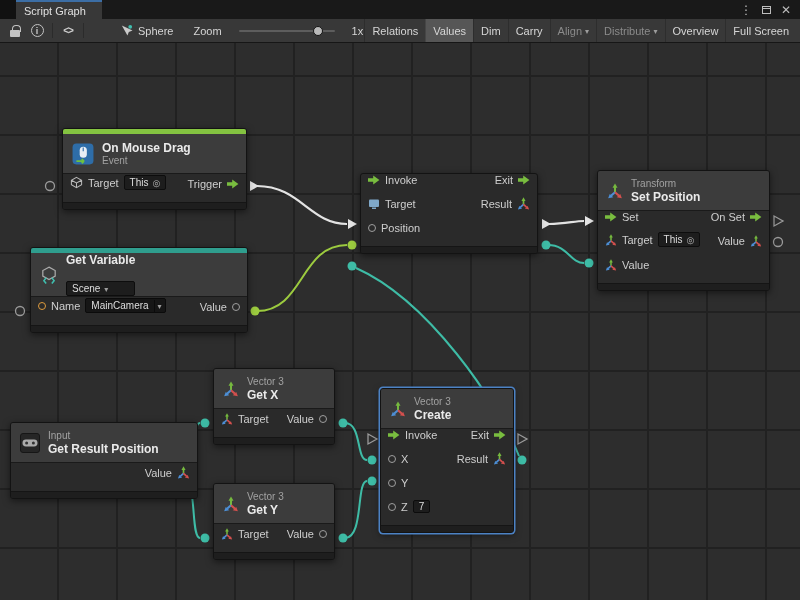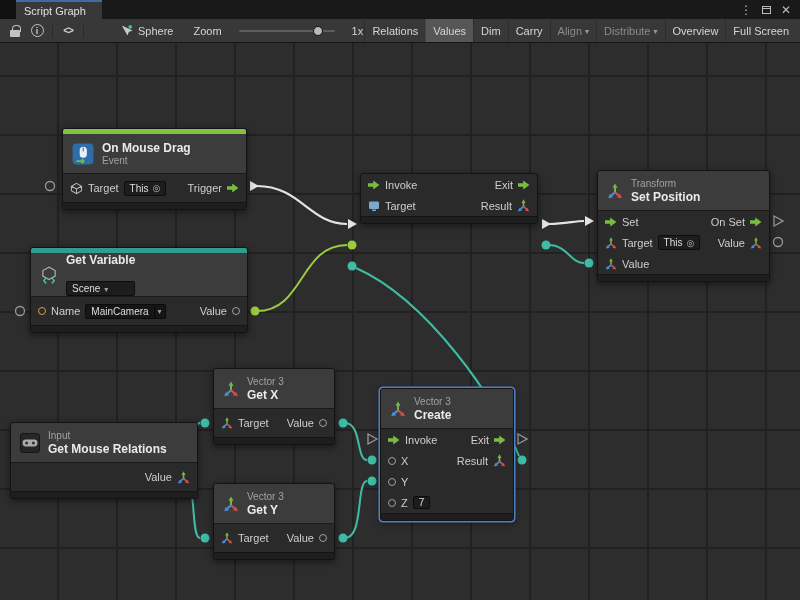--- a/index.html
+++ b/index.html
@@ -35,21 +35,21 @@
 svg.wires{position:absolute;left:0;top:0;width:800px;height:600px;z-index:1;pointer-events:none}
 
 .node{position:absolute;z-index:2;background:#2a2a2a;border:1px solid #131313;border-radius:3px;box-shadow:0 2px 7px rgba(0,0,0,.5)}
 .node.selected{box-shadow:0 0 0 1.5px #4c82c4,0 2px 7px rgba(0,0,0,.5)}
 .accent{height:5px;border-radius:2px 2px 0 0}
 .nhead{display:flex;align-items:center;gap:8px;padding:0 9px;height:40px;background:#3c3c3c;border-bottom:1px solid #1a1a1a}
 .nhead.tall{height:44px}
 .nhead.noaccent{border-radius:2px 2px 0 0}
 .cat{font-size:10px;color:#a2a2a2;line-height:12px}
 .ttl{font-size:12px;font-weight:bold;color:#eaeaea;line-height:14px;white-space:nowrap}
-.prow{display:flex;align-items:center;justify-content:space-between;padding:2px 7px;height:21px}
+.prow{display:flex;align-items:flex-end;justify-content:space-between;padding:12px 7px;height:21px}
 .prow.tall{height:28px}
 .prow.rightonly{justify-content:flex-end}
 .pg{display:flex;align-items:center;gap:5px;white-space:nowrap}
 .plbl{color:#cecece;font-size:11px}
 .dot{width:8px;height:8px;border:1.5px solid #9e9e9e;border-radius:50%;flex:0 0 auto}
 .dot.orange{border-color:#dd9a3c}
 .chip{display:flex;align-items:center;gap:4px;background:#1d1d1d;border:1px solid #0d0d0d;border-radius:2px;padding:1px 5px;font-size:10px;color:#dedede}
 .picker{font-size:9px;color:#b9b9b9}
 .field{display:flex;align-items:stretch;background:#161616;border:1px solid #0b0b0b;border-radius:2px;font-size:10px;color:#dedede}
 .fv{padding:1px 5px}
@@ -301,20 +301,26 @@
           </svg>
         <span class="plbl">Target</span>
         </span>
       <span class="pg">
           <span class="plbl">Result</span>
         <svg class="ic" width="13" height="13">
             <use href="#i-v3"></use>
           </svg>
         </span>
     </div>
+    <div class="prow">
+      <span class="pg">
+          <span class="dot"></span>
+        <span class="plbl">Position</span>
+        </span>
+    </div>
     <div class="nfoot"></div>
   </div>
 
   <div class="node" style="left:597px;top:170px;width:173px">
     <div class="nhead noaccent">
       <svg class="ic" width="16" height="16">
           <use href="#i-v3"></use>
         </svg>
       <div>
           <div class="cat">Transform</div>
@@ -416,21 +422,21 @@
 
   <div class="node" style="left:10px;top:422px;width:188px">
     <div class="nhead noaccent">
       <span class="iconbox">
           <svg class="ic" width="16" height="10">
             <use href="#i-pad"></use>
           </svg>
         </span>
       <div>
           <div class="cat">Input</div>
-      <div class="ttl">Get Mouse Relations</div>
+      <div class="ttl">Get Result Position</div>
         </div>
     </div>
     <div class="prow tall rightonly">
       <span class="pg">
           <span class="plbl">Value</span>
         <svg class="ic" width="13" height="13">
             <use href="#i-v3"></use>
           </svg>
         </span>
     </div>

